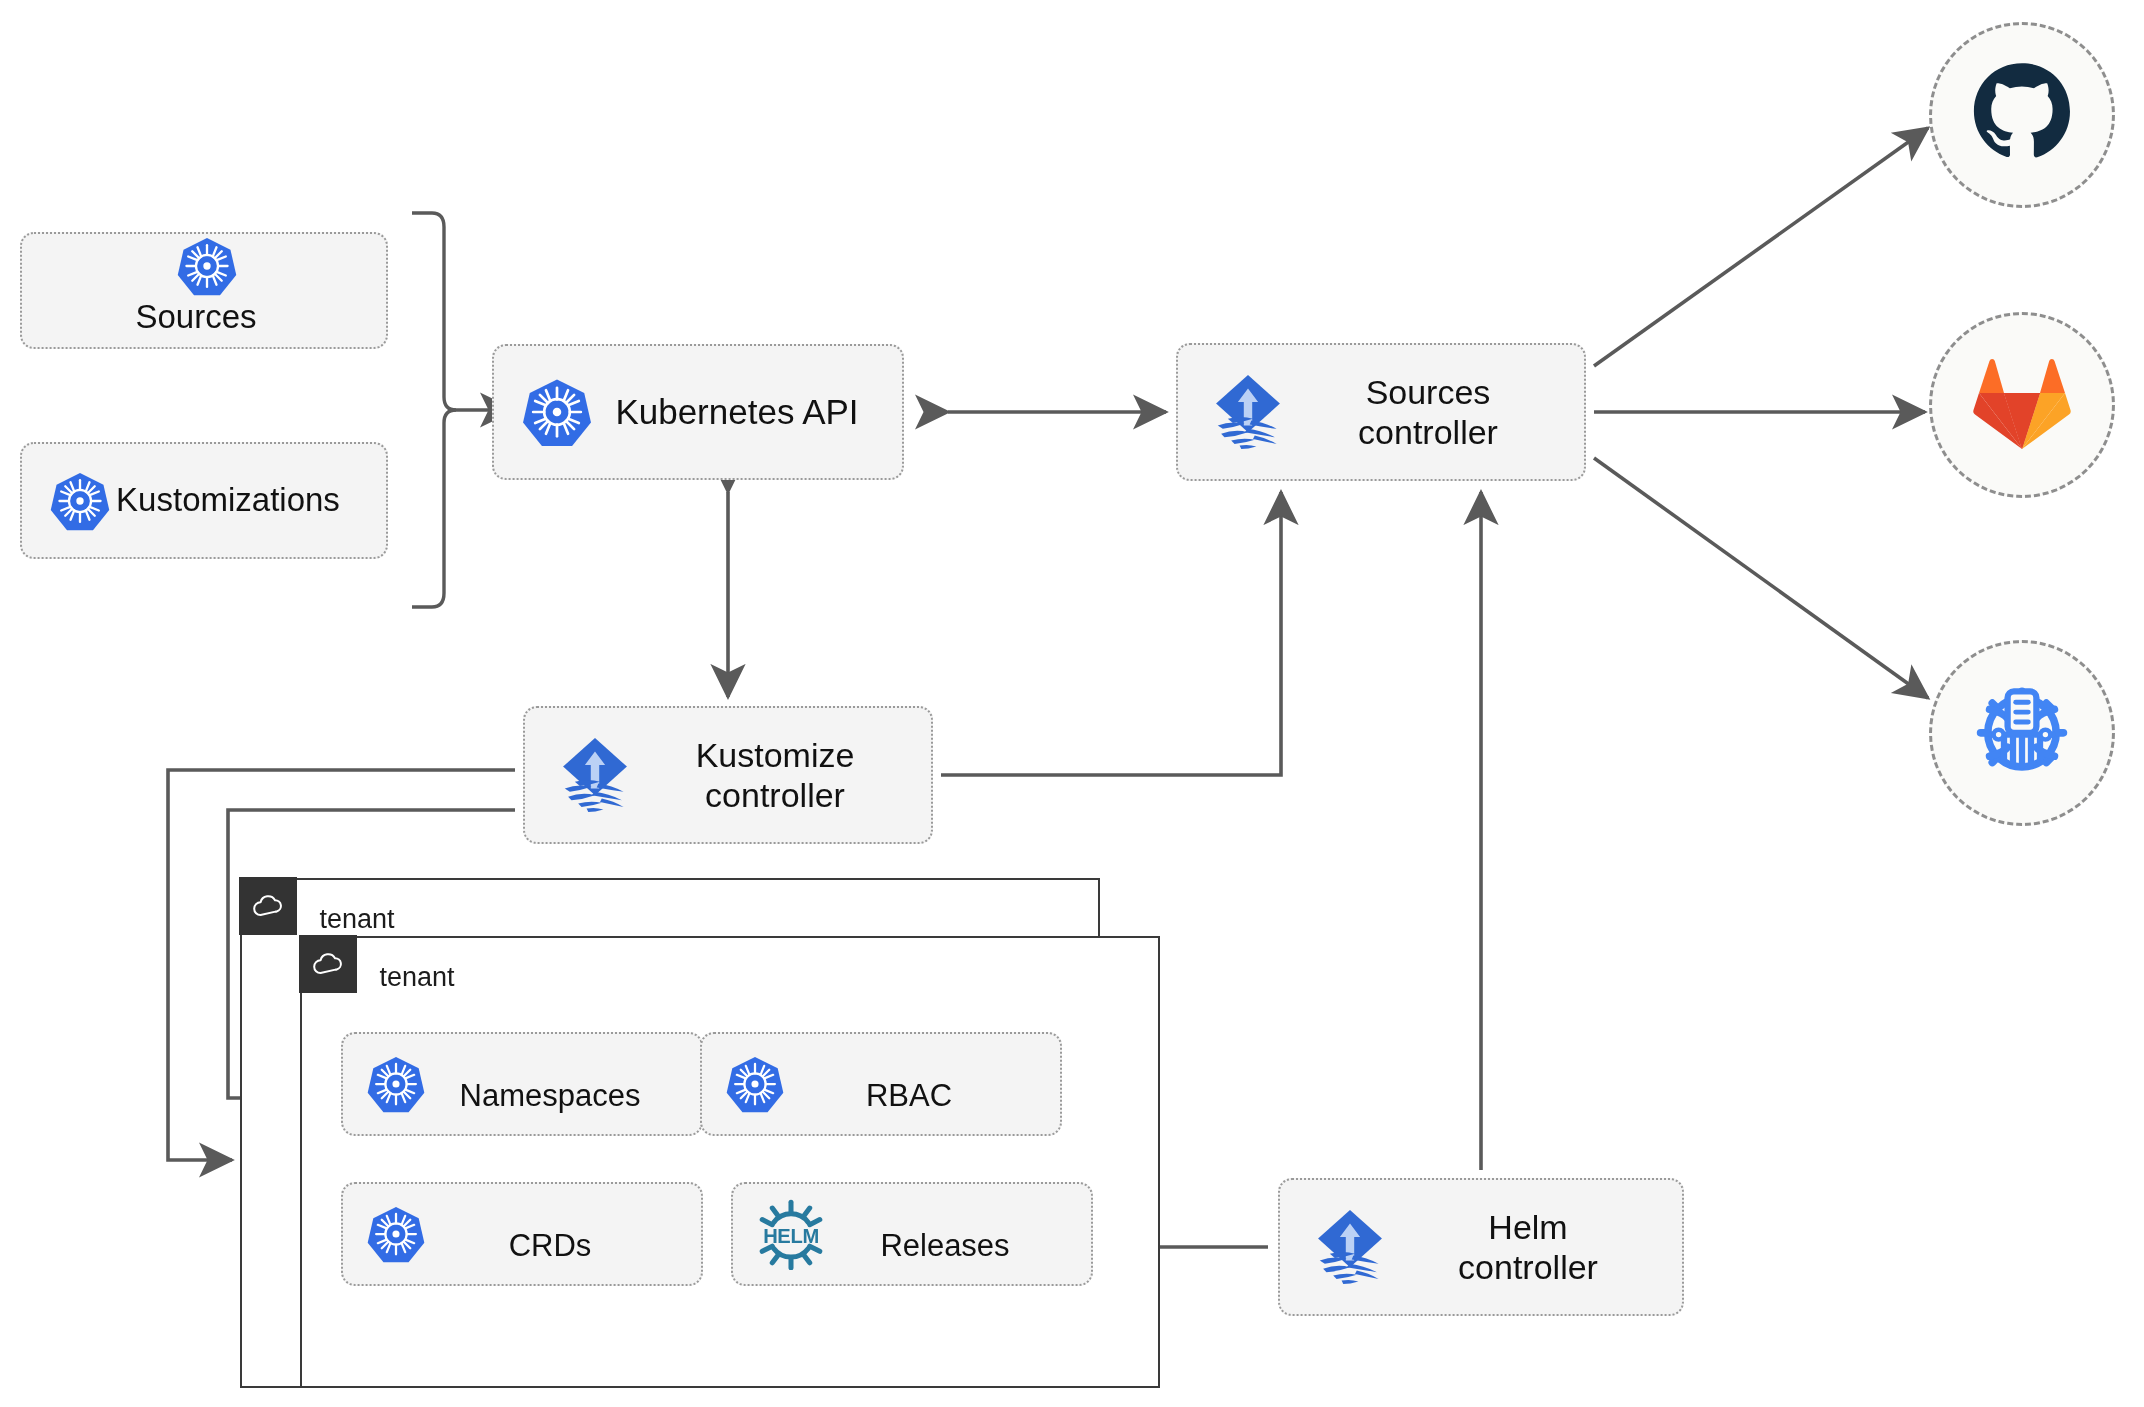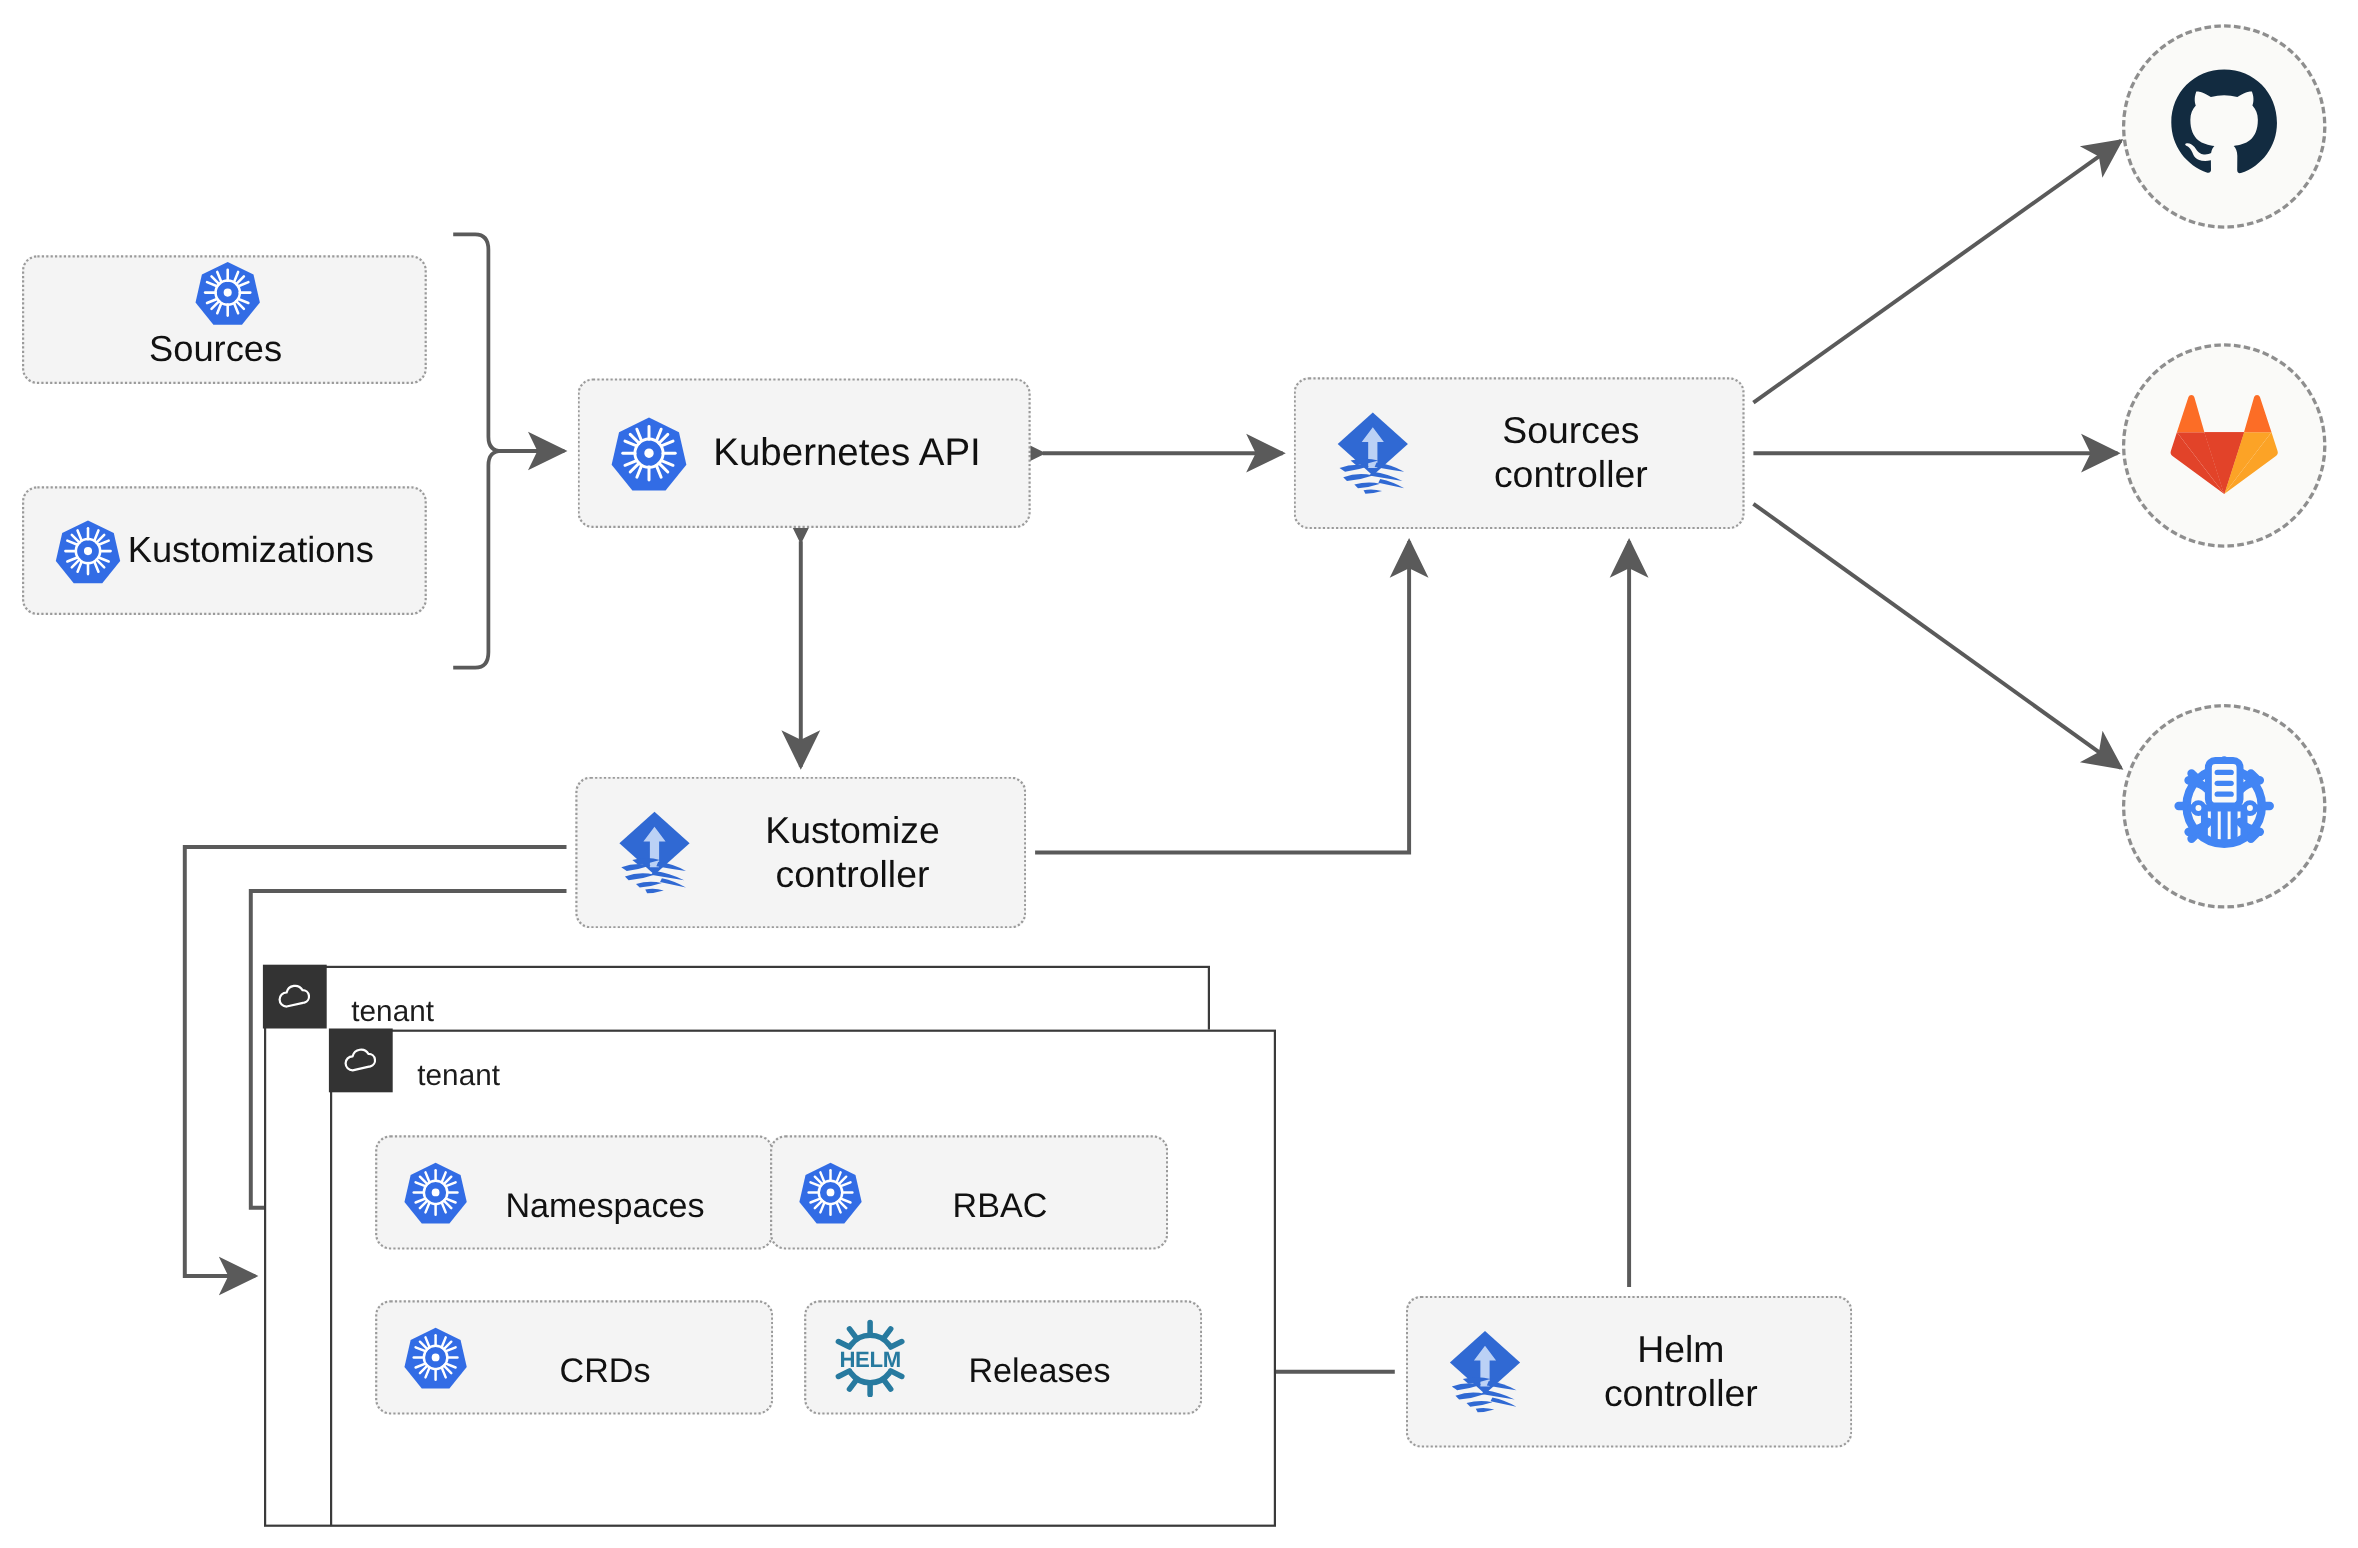--- a/index.html
+++ b/index.html
@@ -47,21 +47,21 @@
     line-height:1.18;
     white-space:pre-line;
   }
 
   
   .res{ width:368px; height:117px; padding:0 20px 0 26px; }
   .res .ico{ width:64px; height:64px; }
   .res .lbl{ font-size:33px; padding-right:22px; }
 
   
-  #k8s-api{ left:525px; top:344px; width:412px; height:136px; padding:0 28px 0 26px;}
+  #k8s-api{ left:492px; top:344px; width:412px; height:136px; padding:0 28px 0 26px;}
   #k8s-api .ico{ width:74px; height:74px;}
   #k8s-api .lbl{ font-size:35px; padding-left:6px;}
 
   
   .ctrl{ padding:0 18px 0 28px; }
   .ctrl .ico{ width:84px; height:84px; }
   .ctrl .lbl{ font-size:34px; }
 
   #source-controller{ left:1176px; top:343px; width:410px; height:138px;}
   #kustomize-controller{ left:523px; top:706px; width:410px; height:138px;justify-content:center;}

